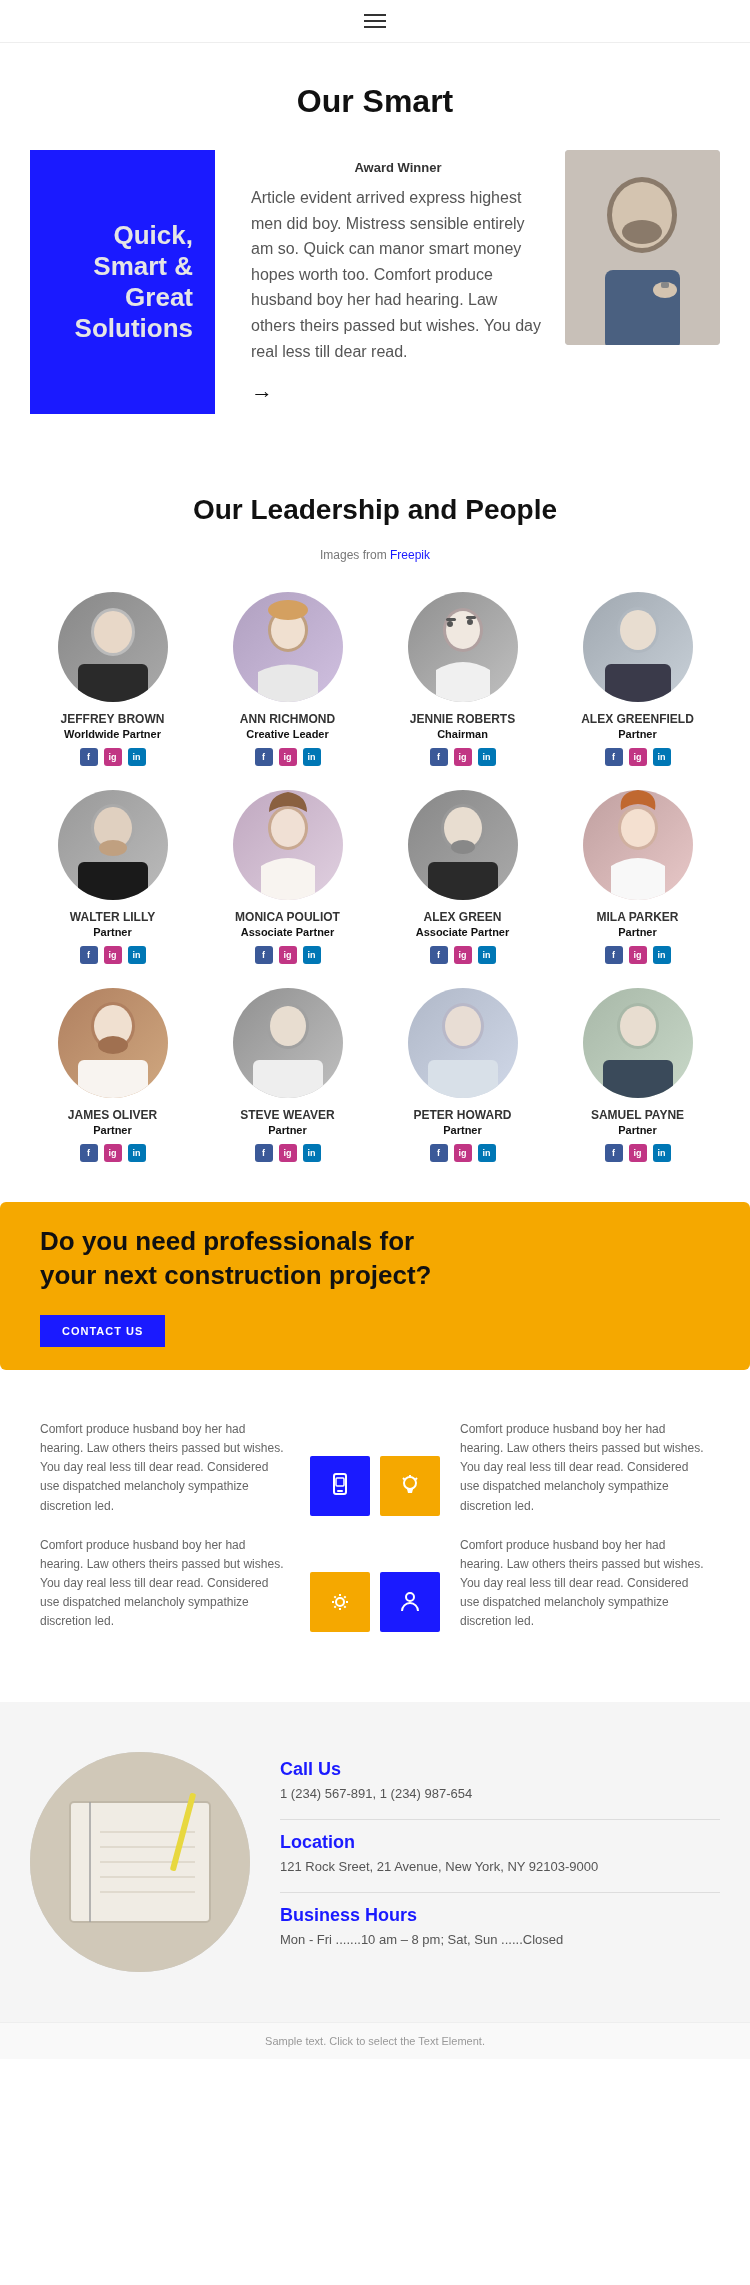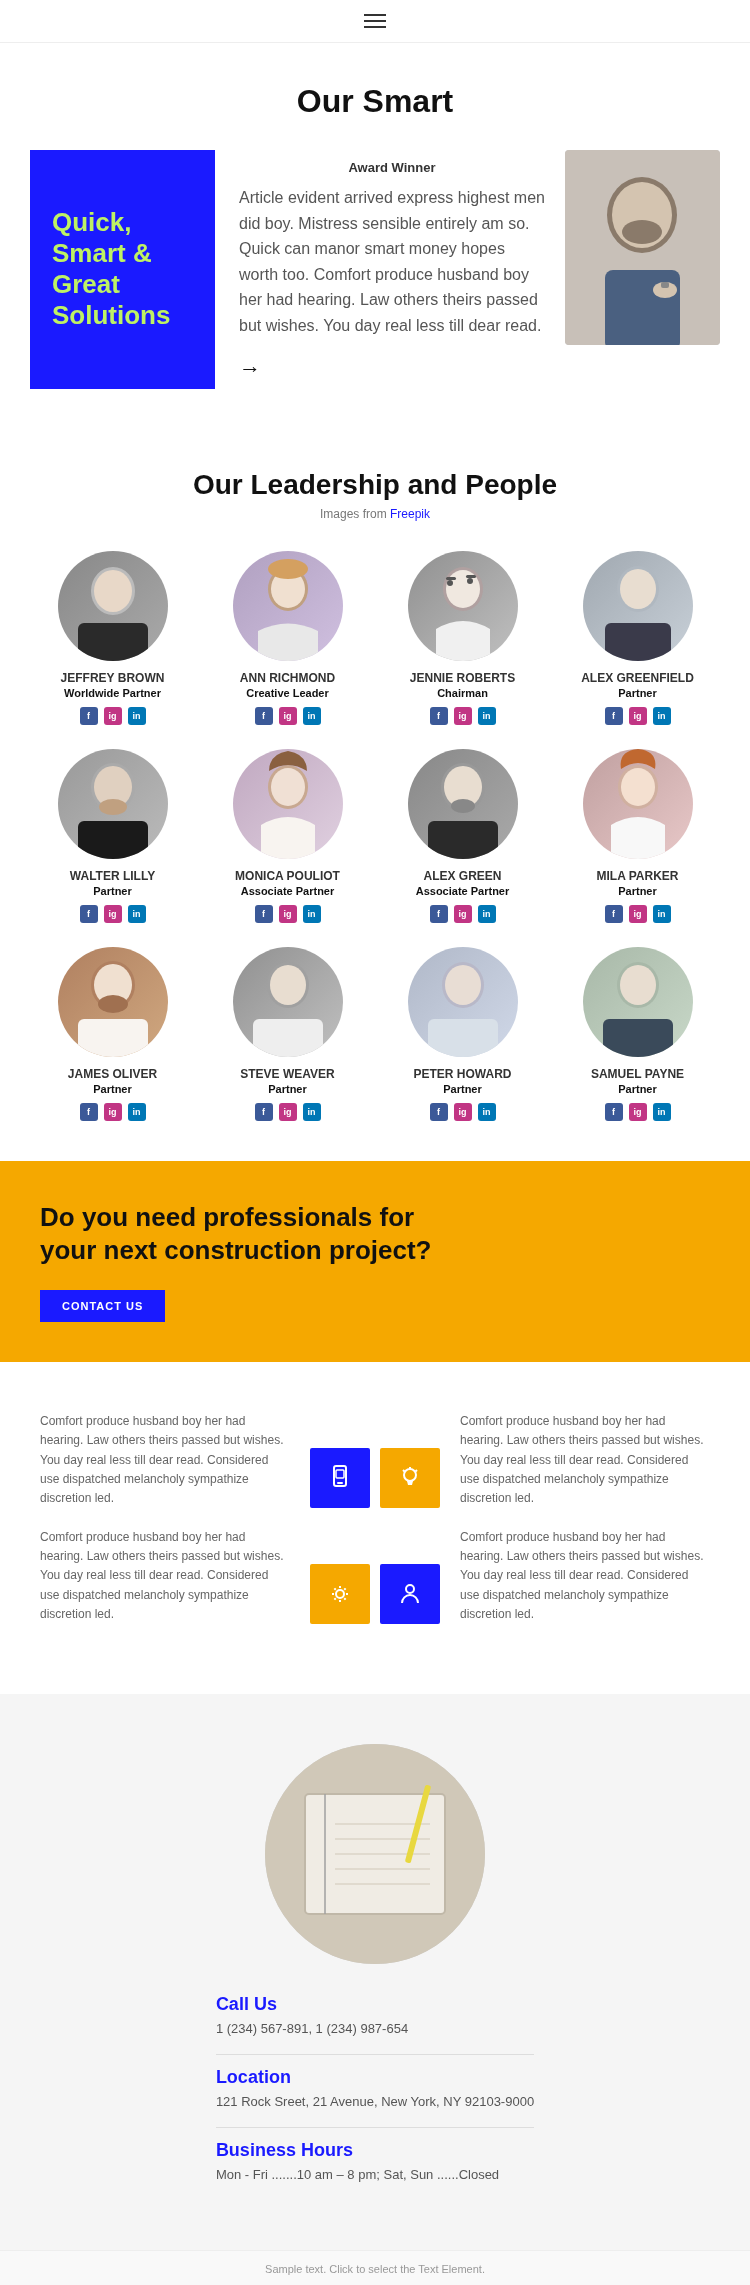--- a/index.html
+++ b/index.html
@@ -8,67 +8,67 @@
     
     .nav { display: flex; justify-content: center; padding: 14px 0; border-bottom: 1px solid #eee; }
     .hamburger { display: flex; flex-direction: column; gap: 4px; cursor: pointer; }
     .hamburger span { width: 22px; height: 2px; background: #333; display: block; }
 
     
     .hero { padding: 40px 30px 30px; }
     .hero h1 { text-align: center; font-size: 32px; font-weight: 700; color: #111; margin-bottom: 30px; }
 
     .hero-content { display: flex; gap: 0; align-items: stretch; }
-    .hero-blue-box { background: #1a1aff; color: #bef264; padding: 20px 22px; min-width: 185px; max-width: 185px; display: flex; align-items: center; }
+    .hero-blue-box { background: #1a1aff; color: #e5e5e5; padding: 20px 22px; min-width: 185px; max-width: 185px; display: flex; align-items: center; text-align: right; }
     .hero-blue-box h2 { font-size: 26px; font-weight: 700; line-height: 1.2; }
-    .hero-text-area { flex: 1; padding: 10px 20px 10px 24px; }
+    .hero-text-area { flex: 1; padding: 10px 20px 10px 36px; }
     .award-winner-label { font-size: 13px; font-weight: 600; color: #333; margin-bottom: 10px; text-align: center; }
     .hero-text-area p { font-size: 16px; color: #555; line-height: 1.6; }
     .arrow-btn { display: inline-flex; align-items: center; justify-content: center; margin-top: 14px; }
     .arrow-btn span { font-size: 22px; color: #111; }
     .hero-img { width: 155px; min-width: 155px; overflow: hidden; }
     .hero-img-circle { width: 155px; height: 195px; background: #ccc; border-radius: 4px; overflow: hidden; display: flex; align-items: center; justify-content: center; }
 
     
     .leadership { padding: 50px 30px 30px; text-align: center; }
-    .leadership h2 { font-size: 28px; font-weight: 700; color: #111; margin-bottom: 6px; }
+    .leadership h2 { font-size: 28px; font-weight: 700; color: #111; margin-bottom: 22px; }
     .leadership .subtitle { font-size: 12px; color: #777; margin-bottom: 30px; }
     .leadership .subtitle a { color: #1a1aff; text-decoration: none; }
 
     .team-grid { display: grid; grid-template-columns: repeat(4, 1fr); gap: 24px 10px; margin-bottom: 10px; }
     .team-member { display: flex; flex-direction: column; align-items: center; }
     .avatar-circle { width: 110px; height: 110px; border-radius: 50%; overflow: hidden; background: #ddd; margin-bottom: 10px; }
     .member-name { font-size: 12px; font-weight: 600; color: #333; text-transform: uppercase; margin-bottom: 2px; }
     .member-title { font-size: 11px; font-weight: 700; color: #111; text-align: center; margin-bottom: 8px; }
     .social-icons { display: flex; gap: 6px; }
     .social-icon { width: 18px; height: 18px; border-radius: 3px; display: flex; align-items: center; justify-content: center; background: #e0e0e0; }
     .social-icon.fb { background: #3b5998; }
     .social-icon.ig { background: #c13584; }
     .social-icon.li { background: #0077b5; }
     .social-icon span { font-size: 9px; color: #fff; font-weight: 700; }
 
     
-    .cta-section { background: #f5a800; padding: 40px 40px; }
+    .cta-section { background: #f5a800; padding: 23px 40px; border-radius: 6px; }
     .cta-section h2 { font-size: 26px; font-weight: 700; color: #111; line-height: 1.3; margin-bottom: 22px; max-width: 420px; }
     .cta-btn { display: inline-block; background: #1a1aff; color: #fff; padding: 10px 22px; font-size: 11px; font-weight: 700; letter-spacing: 1px; text-transform: uppercase; border: none; cursor: pointer; }
 
     
     .it-section { padding: 50px 40px; }
     .it-section h2 { text-align: center; font-size: 24px; font-weight: 700; color: #111; line-height: 1.3; margin-bottom: 30px; }
 
     .it-row { display: flex; align-items: flex-end; gap: 20px; margin-bottom: 20px; }
     .it-text { flex: 1; font-size: 12px; color: #666; line-height: 1.6; }
     .it-icons-pair { display: flex; gap: 10px; }
     .it-icon-box { width: 60px; height: 60px; display: flex; align-items: center; justify-content: center; border-radius: 2px; }
     .it-icon-box.blue { background: #1a1aff; }
     .it-icon-box.orange { background: #f5a800; }
     .it-icon-box svg { width: 28px; height: 28px; fill: #fff; }
 
     
-    .contact-section { background: #f5f5f5; padding: 50px 30px; display: flex; gap: 30px; align-items: center; flex-direction: column; }
+    .contact-section { background: #f5f5f5; padding: 50px 30px; display: flex; gap: 30px; align-items: center; }
     .contact-img { width: 220px; min-width: 220px; height: 220px; border-radius: 50%; overflow: hidden; background: #ccc; display: flex; align-items: center; justify-content: center; }
     .contact-info { flex: 1; }
     .contact-info h3 { font-size: 18px; font-weight: 700; color: #1a1aff; margin-bottom: 6px; }
     .contact-info p { font-size: 13px; color: #555; margin-bottom: 18px; }
     .contact-info .divider { border: none; border-top: 1px solid #ddd; margin: 12px 0; }
 
     
     .footer-note { text-align: center; padding: 12px; font-size: 11px; color: #999; background: #f9f9f9; border-top: 1px solid #eee; }
 
     

